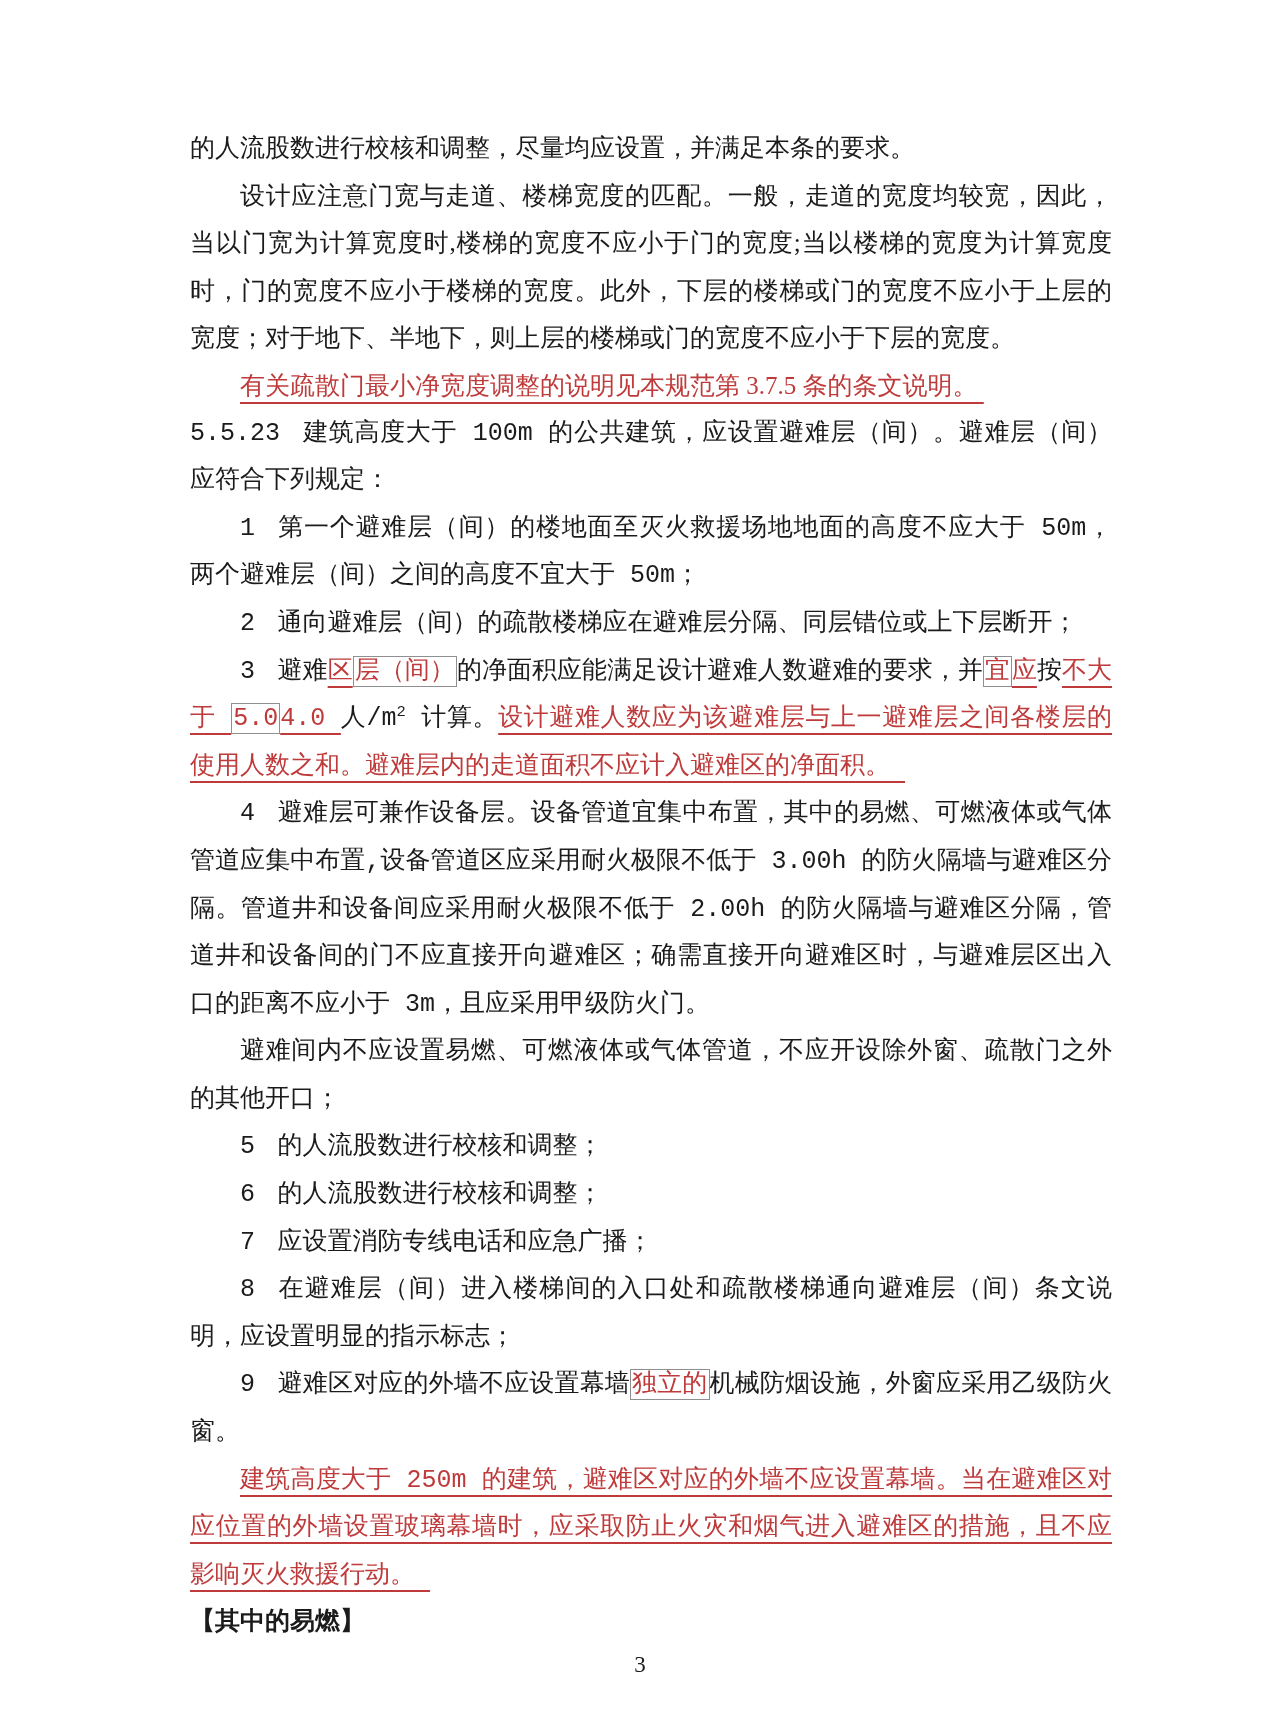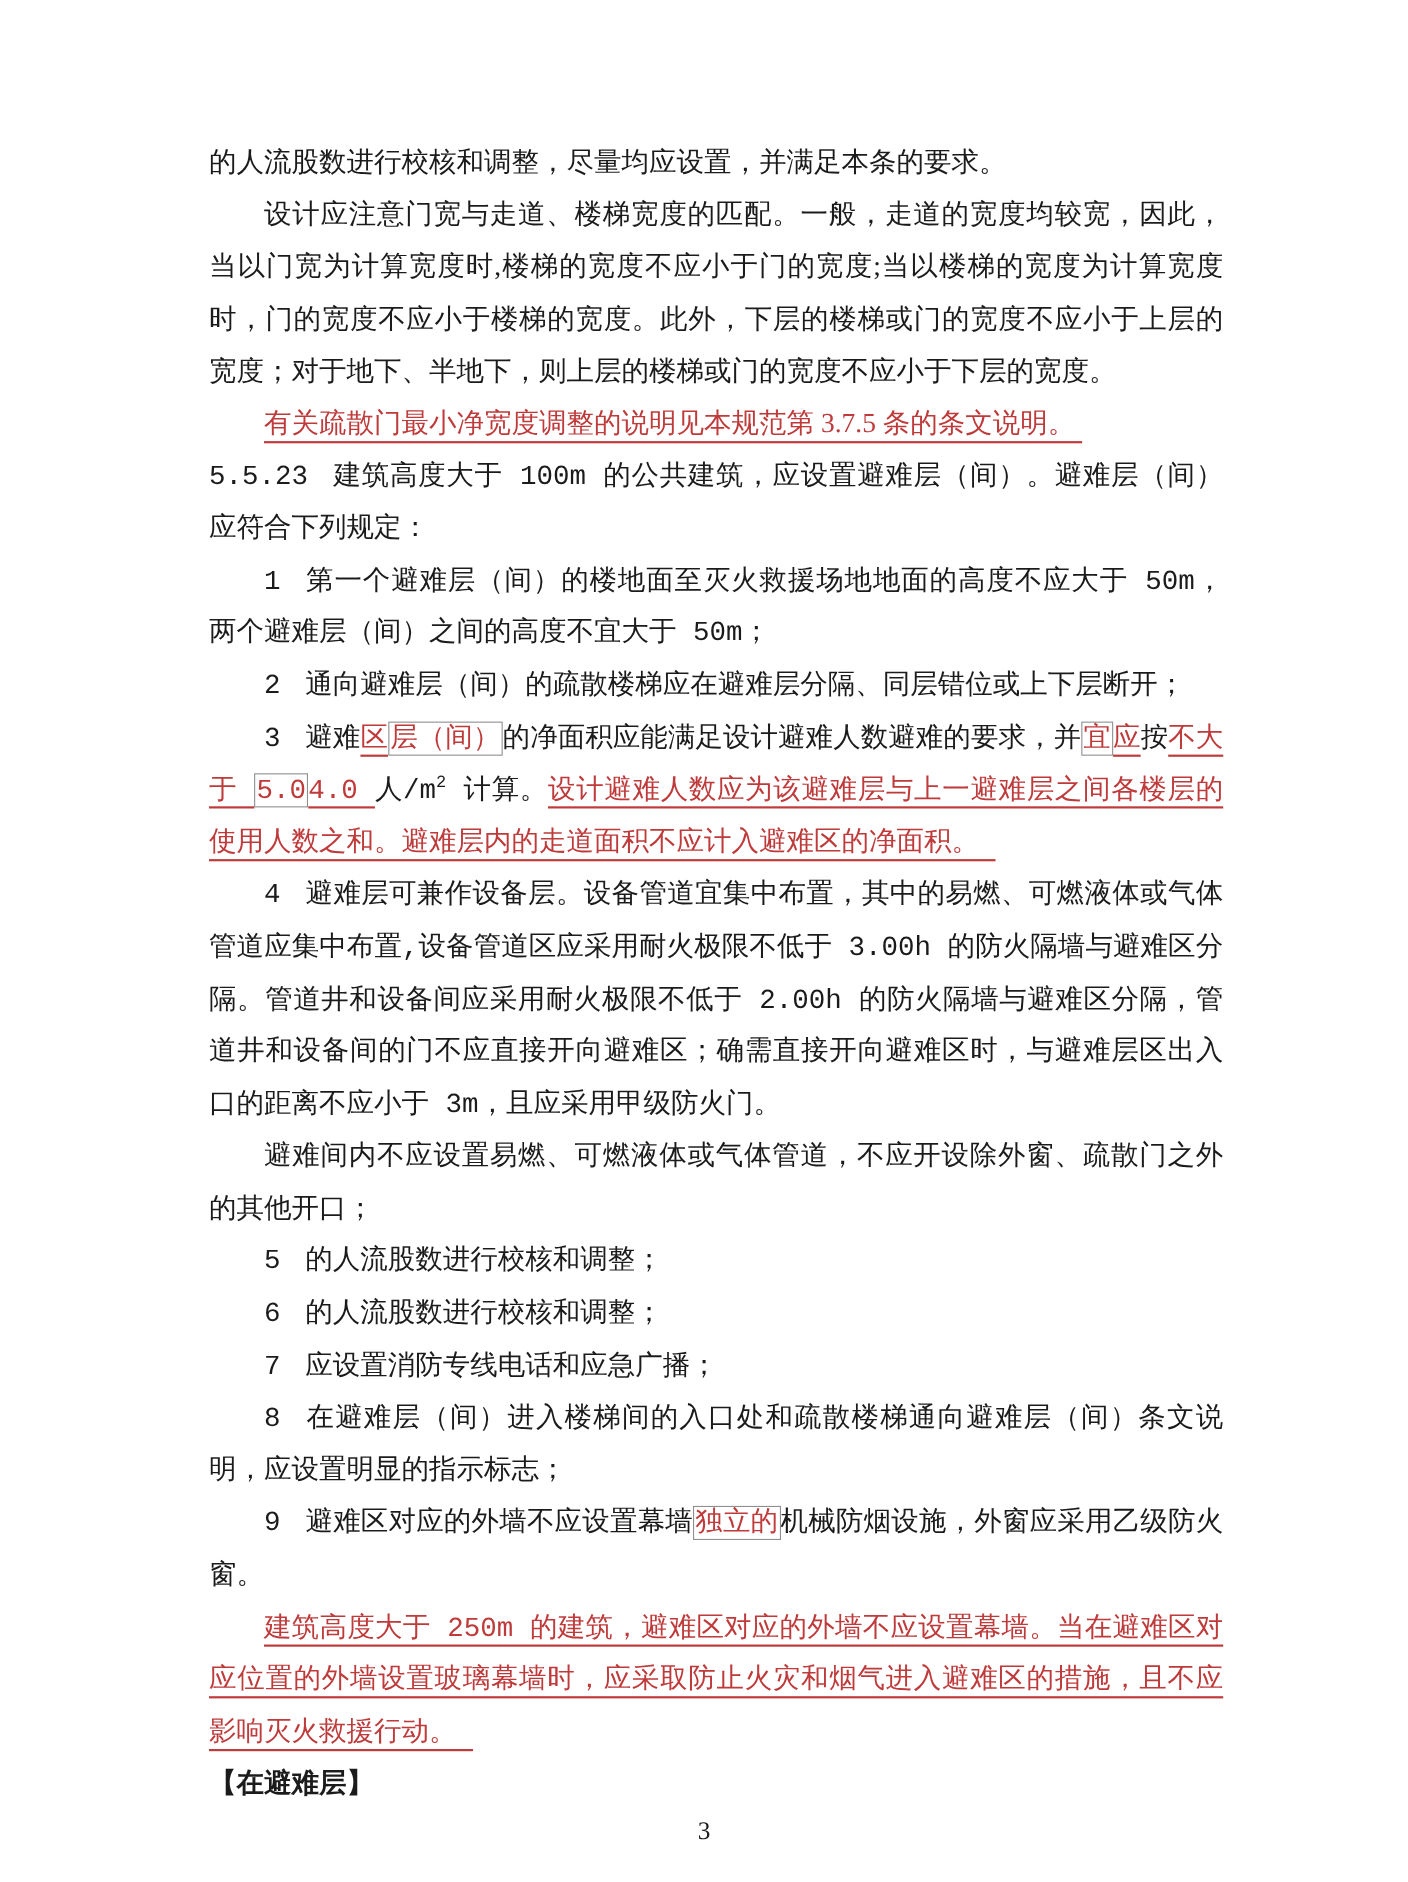--- a/index.html
+++ b/index.html
@@ -86,17 +86,17 @@
   <p class="hei indent"><span class="num">6</span><span>的人流股数进行校核和调整；</span></p>
 
   <p class="hei indent"><span class="num">7</span><span>应设置消防专线电话和应急广播；</span></p>
 
   <p class="hei indent"><span class="num">8</span><span>在避难层（间）进入楼梯间的入口处和疏散楼梯通向避难层（间）条文说明，应设置明显的指示标志；</span></p>
 
   <p class="hei indent"><span class="num">9</span><span>避难区对应的外墙不应设置幕墙</span><span class="del">独立的</span><span>机械防烟设施，外窗应采用乙级防火窗。</span></p>
 
   <p class="hei indent"><span class="ins">建筑高度大于 250m 的建筑，避难区对应的外墙不应设置幕墙。当在避难区对应位置的外墙设置玻璃幕墙时，应采取防止火灾和烟气进入避难区的措施，且不应影响灭火救援行动。&nbsp;</span></p>
 
-  <p class="hei explain-label"><span>【在避难层】</span></p>
+  <p class="hei explain-label"><span>【其中的易燃】</span></p>
 
 </div>
 
 <div class="page-number">3</div>
 
 </body></html>

